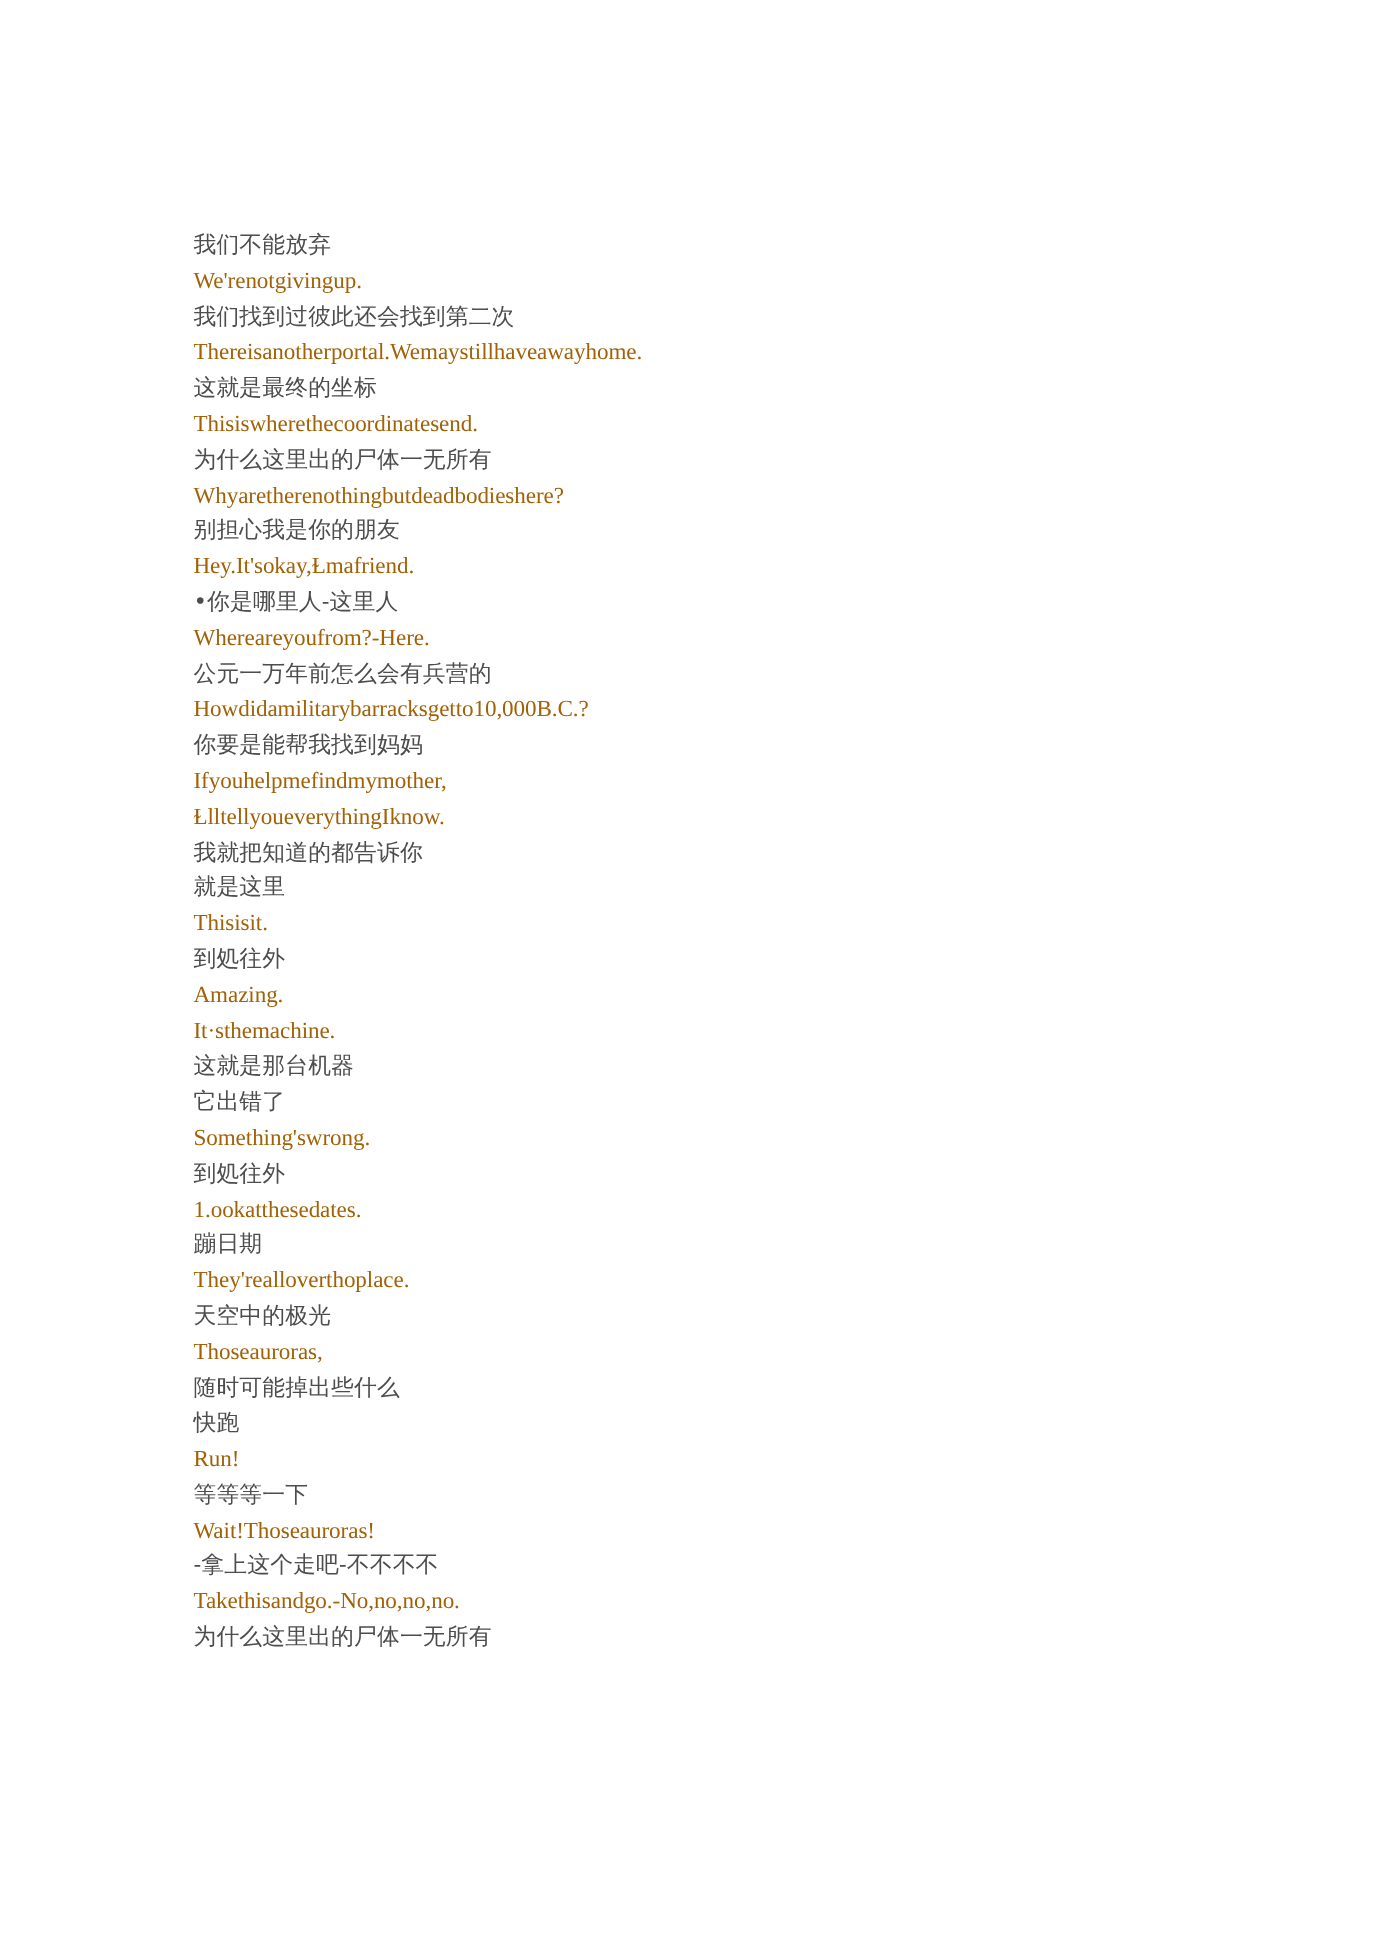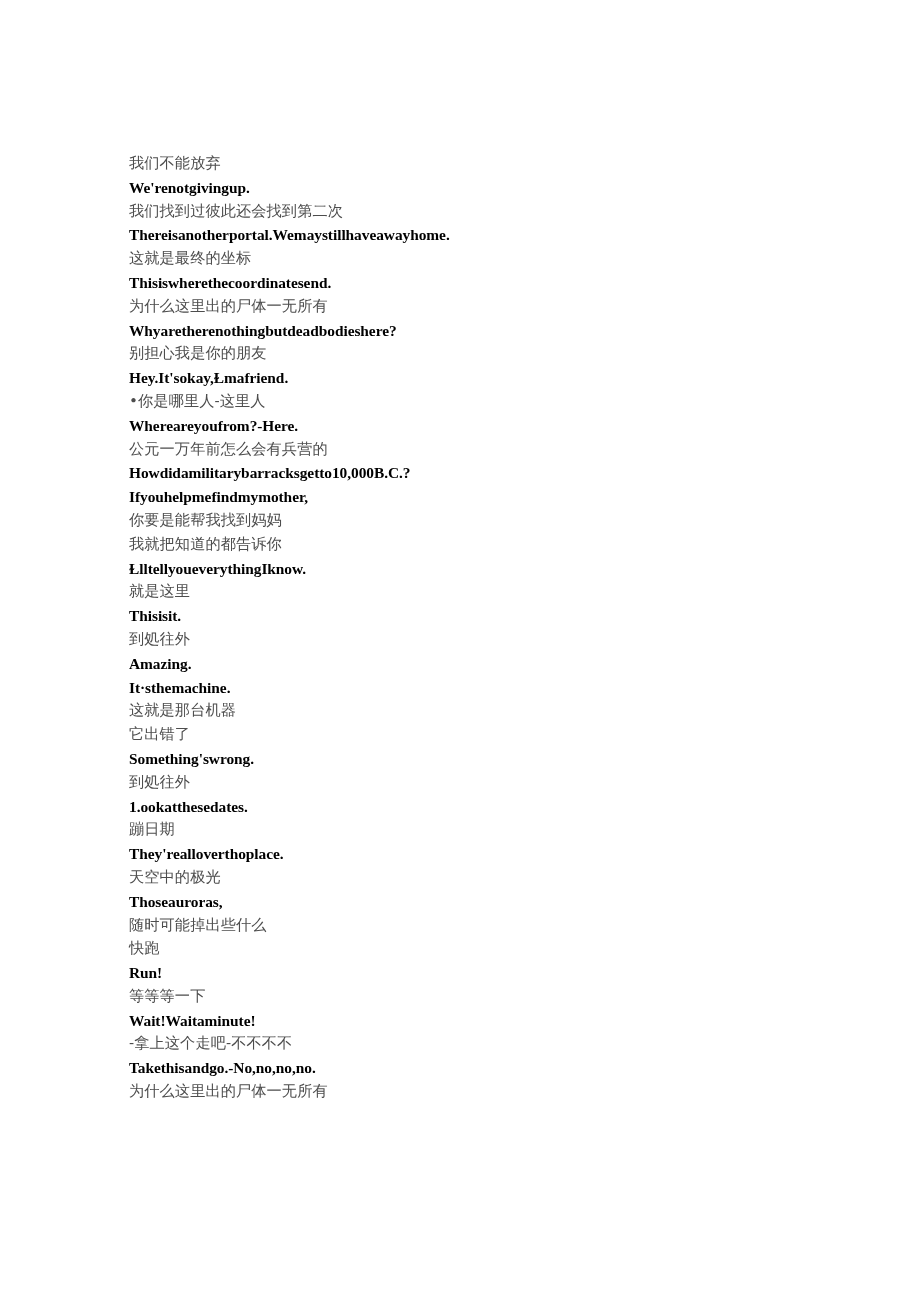--- a/index.html
+++ b/index.html
@@ -45,22 +45,22 @@
     font-size: 15.2px;
     font-weight: 400;
     color: #4d4d4d;
     letter-spacing: 0.1px;
   }
 
   
   .line.en {
     font-family: "Liberation Serif", "DejaVu Serif", serif;
     font-size: 15.4px;
-    font-weight: 700;
-    color: #000000;
+    font-weight: 400;
+    color: #a16207;
     letter-spacing: -0.05px;
   }
 </style>
 </head>
 <body>
 
 <div id="page">
   <div id="transcript">
       <div class="line zh">我们不能放弃</div>
       <div class="line en">We'renotgivingup.</div>
@@ -69,40 +69,40 @@
       <div class="line zh">这就是最终的坐标</div>
       <div class="line en">Thisiswherethecoordinatesend.</div>
       <div class="line zh">为什么这里出的尸体一无所有</div>
       <div class="line en">Whyaretherenothingbutdeadbodieshere?</div>
       <div class="line zh">别担心我是你的朋友</div>
       <div class="line en">Hey.It'sokay,Ɫmafriend.</div>
       <div class="line zh">•你是哪里人-这里人</div>
       <div class="line en">Whereareyoufrom?-Here.</div>
       <div class="line zh">公元一万年前怎么会有兵营的</div>
       <div class="line en">Howdidamilitarybarracksgetto10,000B.C.?</div>
+      <div class="line zh">你要是能帮我找到妈妈</div>
       <div class="line en">Ifyouhelpmefindmymother,</div>
-      <div class="line zh">你要是能帮我找到妈妈</div>
+      <div class="line en">ⱢlltellyoueverythingIknow.</div>
       <div class="line zh">我就把知道的都告诉你</div>
-      <div class="line en">ⱢlltellyoueverythingIknow.</div>
       <div class="line zh">就是这里</div>
       <div class="line en">Thisisit.</div>
       <div class="line zh">到処往外</div>
       <div class="line en">Amazing.</div>
       <div class="line en">It·sthemachine.</div>
       <div class="line zh">这就是那台机器</div>
       <div class="line zh">它出错了</div>
       <div class="line en">Something'swrong.</div>
       <div class="line zh">到処往外</div>
       <div class="line en">1.ookatthesedates.</div>
       <div class="line zh">蹦日期</div>
       <div class="line en">They'realloverthoplace.</div>
       <div class="line zh">天空中的极光</div>
       <div class="line en">Thoseauroras,</div>
       <div class="line zh">随时可能掉出些什么</div>
       <div class="line zh">快跑</div>
       <div class="line en">Run!</div>
       <div class="line zh">等等等一下</div>
-      <div class="line en">Wait!Waitaminute!</div>
+      <div class="line en">Wait!Thoseauroras!</div>
       <div class="line zh">-拿上这个走吧-不不不不</div>
       <div class="line en">Takethisandgo.-No,no,no,no.</div>
       <div class="line zh">为什么这里出的尸体一无所有</div>
     </div>
 </div>
 
 </body></html>

